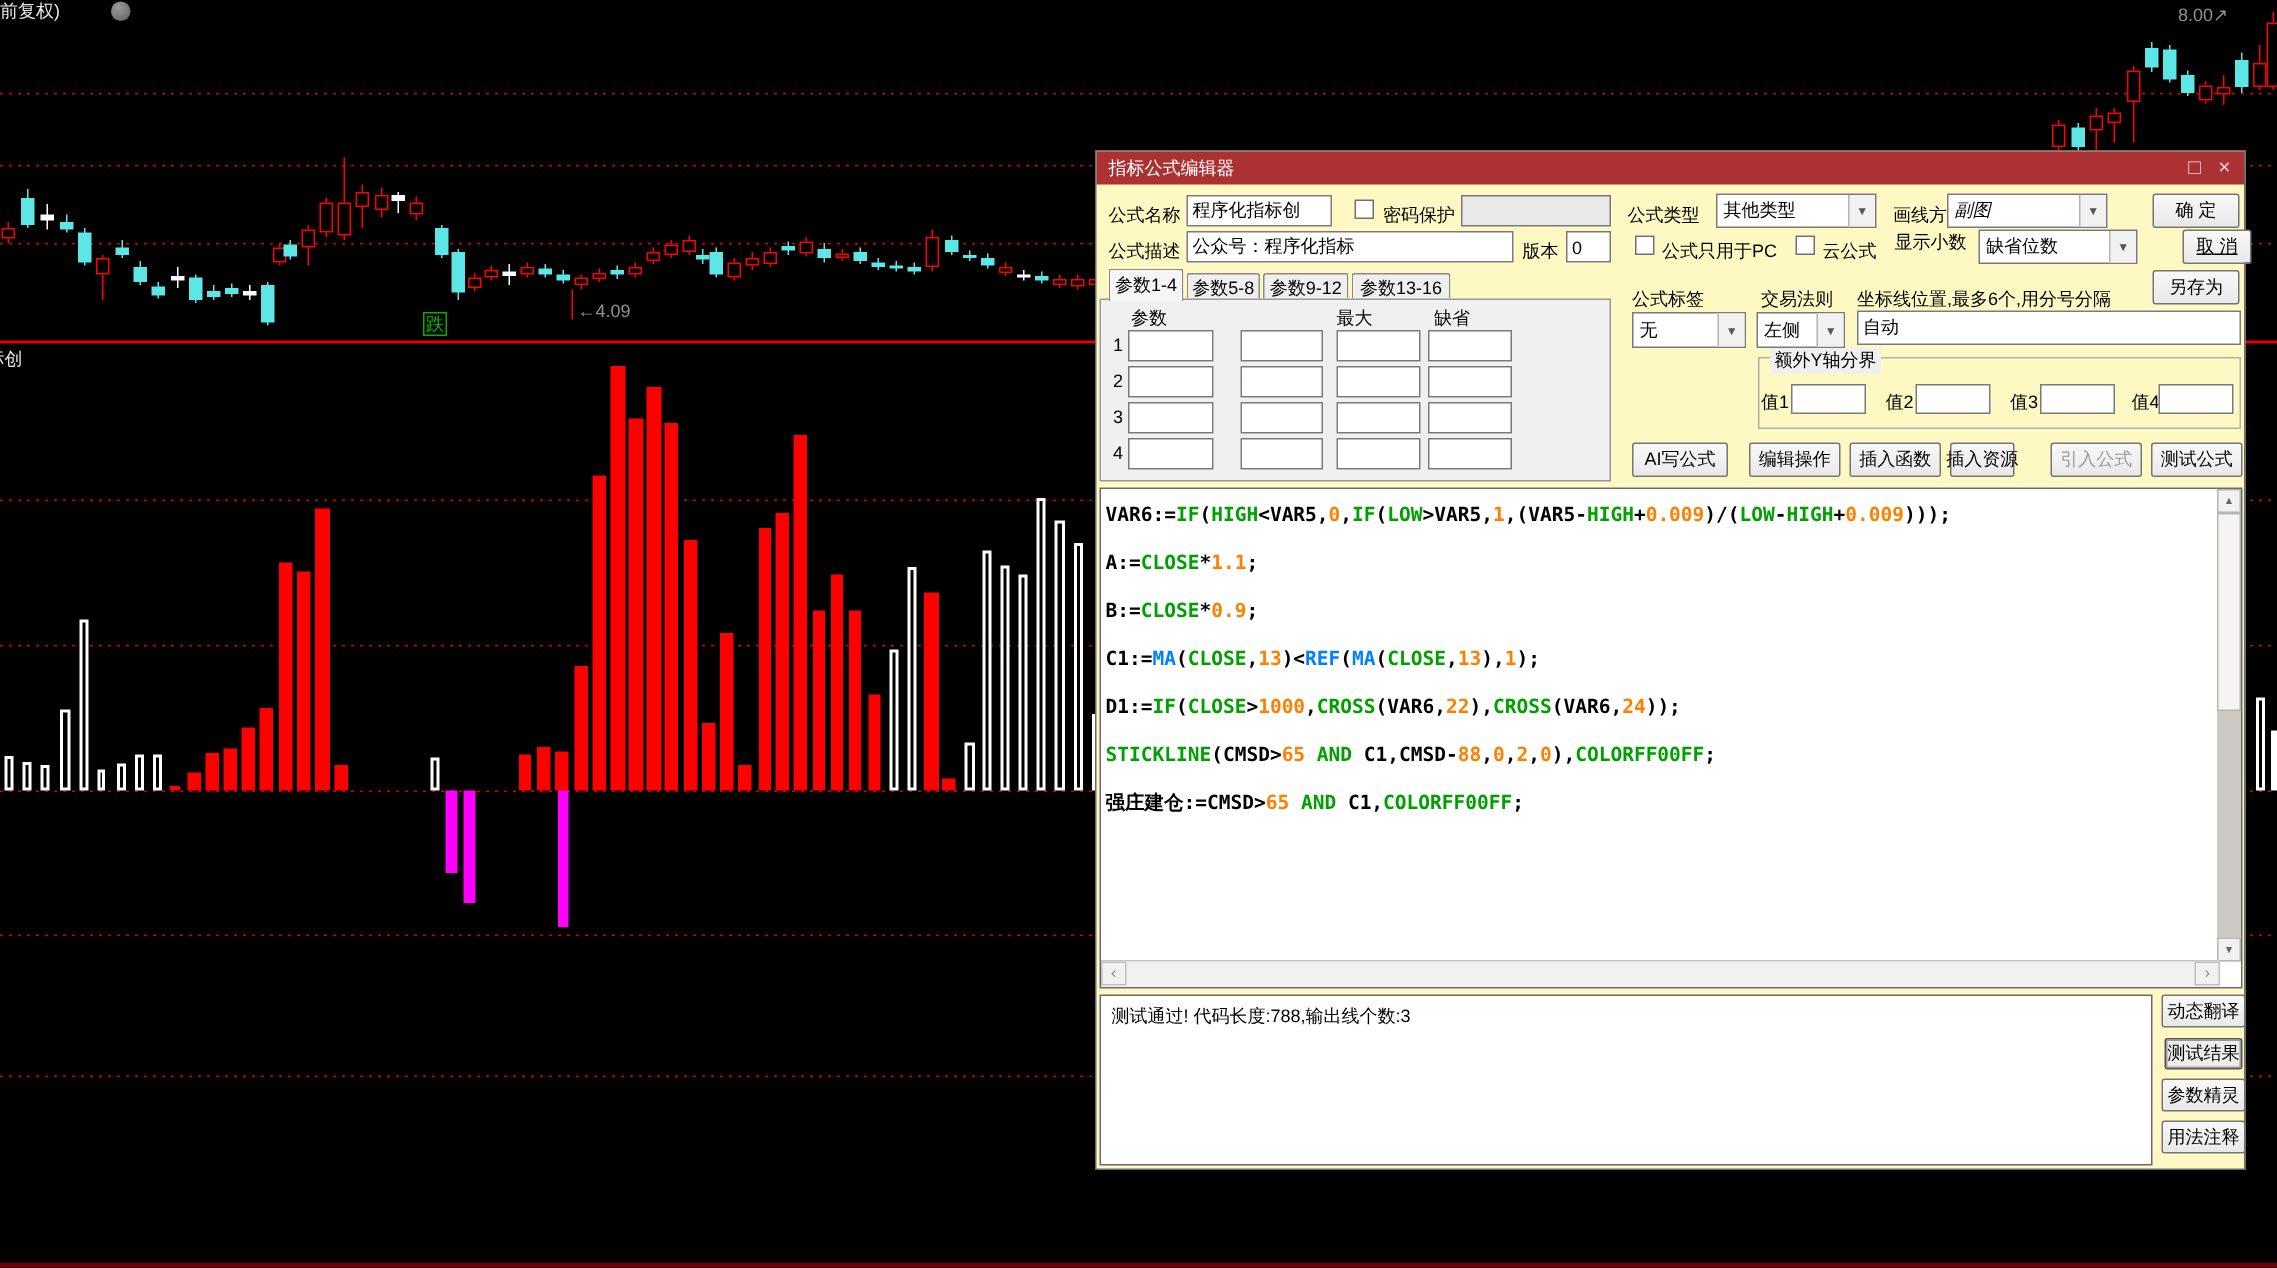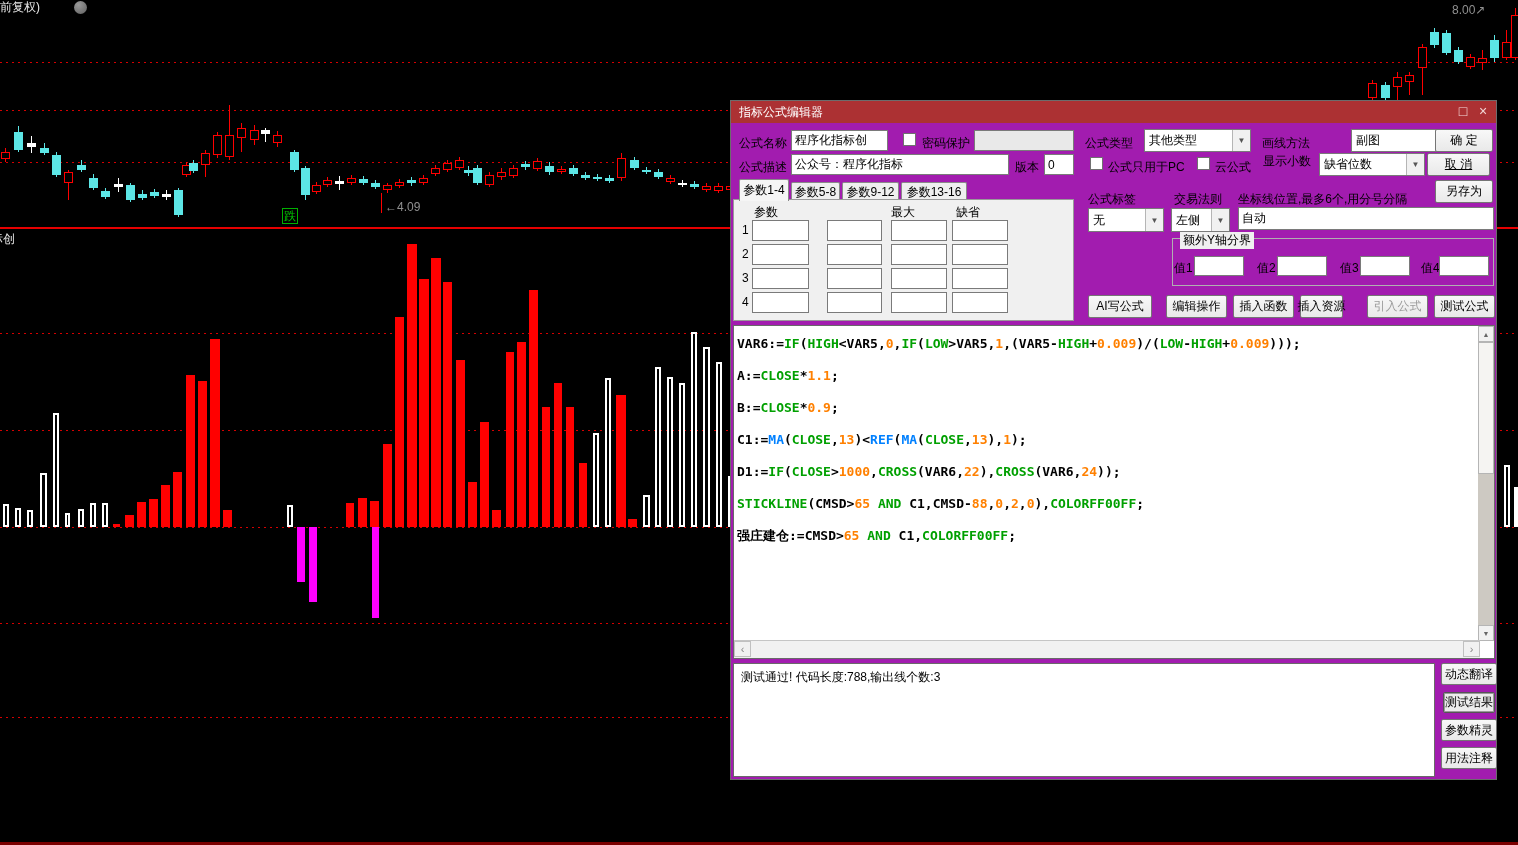--- a/index.html
+++ b/index.html
@@ -13,21 +13,21 @@
   .candle-wick{position:absolute;width:1px;}
   .bar{position:absolute;box-sizing:border-box;}
   .anno{position:absolute;color:#909090;font-size:12px;white-space:nowrap;}
   .fall-badge{position:absolute;color:#00c800;border:1px solid #00b000;background:#000;
     font-size:12px;line-height:14px;padding:0 1px;}
   .cliptext{position:absolute;overflow:hidden;color:#e8e8e8;font-size:12px;white-space:nowrap;}
   .adj-circle{position:absolute;width:13px;height:13px;border-radius:50%;
     background:radial-gradient(circle at 35% 30%,#9a9a9a,#5f5f5f);}
   
   #dialog{position:absolute;left:730px;top:100px;width:767px;height:680px;z-index:10;
-    background:#a21caf;border:1px solid #6c6c6c;box-sizing:border-box;}
+    background:#fef9c3;border:1px solid #6c6c6c;box-sizing:border-box;}
   #titlebar{position:absolute;left:0;top:0;width:765px;height:22px;background:#ac3133;
     color:#fff;line-height:22px;padding-left:8px;box-sizing:border-box;font-size:12px;}
   .tb-ico{position:absolute;top:0;width:18px;height:22px;color:#f2d6d6;text-align:center;
     line-height:20px;font-size:14px;}
   .lbl{position:absolute;white-space:nowrap;color:#000;}
   .tin{position:absolute;border:1px solid #7a7a7a;background:#fff;box-sizing:border-box;
     font-family:"Liberation Sans",sans-serif;font-size:12px;padding:0 3px;color:#000;}
   .tin:disabled{background:#e9e9e9;color:#777;}
   .cb{position:absolute;width:13px;height:13px;background:#fff;border:1px solid #707070;box-sizing:border-box;}
   .dd{position:absolute;border:1px solid #7a7a7a;background:#fff;box-sizing:border-box;}
@@ -330,40 +330,40 @@
   <input class="tin" style="left: 60px; top: 29px; width: 97px; height: 21px;" value="程序化指标创">
   <span class="cb" style="left:172px;top:32px;"></span>
   <span class="lbl" style="left:191px;top:34px;">密码保护</span>
   <input class="tin" style="left: 243px; top: 29px; width: 100px; height: 21px;" disabled="">
   <span class="lbl" style="left:354px;top:34px;">公式类型</span>
   <div class="dd" style="left:413px;top:28px;width:107px;height:23px;">
     <span class="dd-val">其他类型</span>
     <span class="dd-btn">▼</span>
   </div>
   <span class="lbl" style="left:531px;top:34px;">画线方法</span>
-  <div class="dd" style="left:620px;top:28px;width:107px;height:23px;">
+  <div class="dd" style="left:567px;top:28px;width:107px;height:23px;font-style:italic;">
     <span class="dd-val">副图</span>
     <span class="dd-btn">▼</span>
   </div>
   <div class="btn" style="left:704px;top:28px;width:58px;height:23px;">确 定</div>
 
   <span class="lbl" style="left:8px;top:58px;">公式描述</span>
   <input class="tin" style="left: 60px; top: 53px; width: 218px; height: 21px;" value="公众号：程序化指标">
   <span class="lbl" style="left:284px;top:58px;">版本</span>
   <input class="tin" style="left: 313px; top: 53px; width: 30px; height: 21px;" value="0">
   <span class="cb" style="left:359px;top:56px;"></span>
   <span class="lbl" style="left:377px;top:58px;">公式只用于PC</span>
   <span class="cb" style="left:466px;top:56px;"></span>
   <span class="lbl" style="left:484px;top:58px;">云公式</span>
   <span class="lbl" style="left:532px;top:52px;text-align:right;">显示小数</span>
   <div class="dd" style="left:588px;top:52px;width:106px;height:23px;">
     <span class="dd-val">缺省位数</span>
     <span class="dd-btn">▼</span>
   </div>
-  <div class="btn" style="left:696px;top:52px;width:63px;height:23px;text-decoration:underline;">取 消</div>
+  <div class="btn" style="left:724px;top:52px;width:46px;height:23px;text-decoration:underline;">取 消</div>
   <div class="btn" style="left:704px;top:79px;width:58px;height:23px;text-align:right;">另存为</div>
 
   <div id="tabs">
       <div class="tab active" style="left: 8px; width: 50px;">参数1-4</div>
       <div class="tab" style="left: 60px; width: 49px;">参数5-8</div>
       <div class="tab" style="left: 111px; width: 57px;">参数9-12</div>
       <div class="tab" style="left: 170px; width: 66px;">参数13-16</div>
     </div>
   <div id="param-frame">
     <div id="hdr-row">

